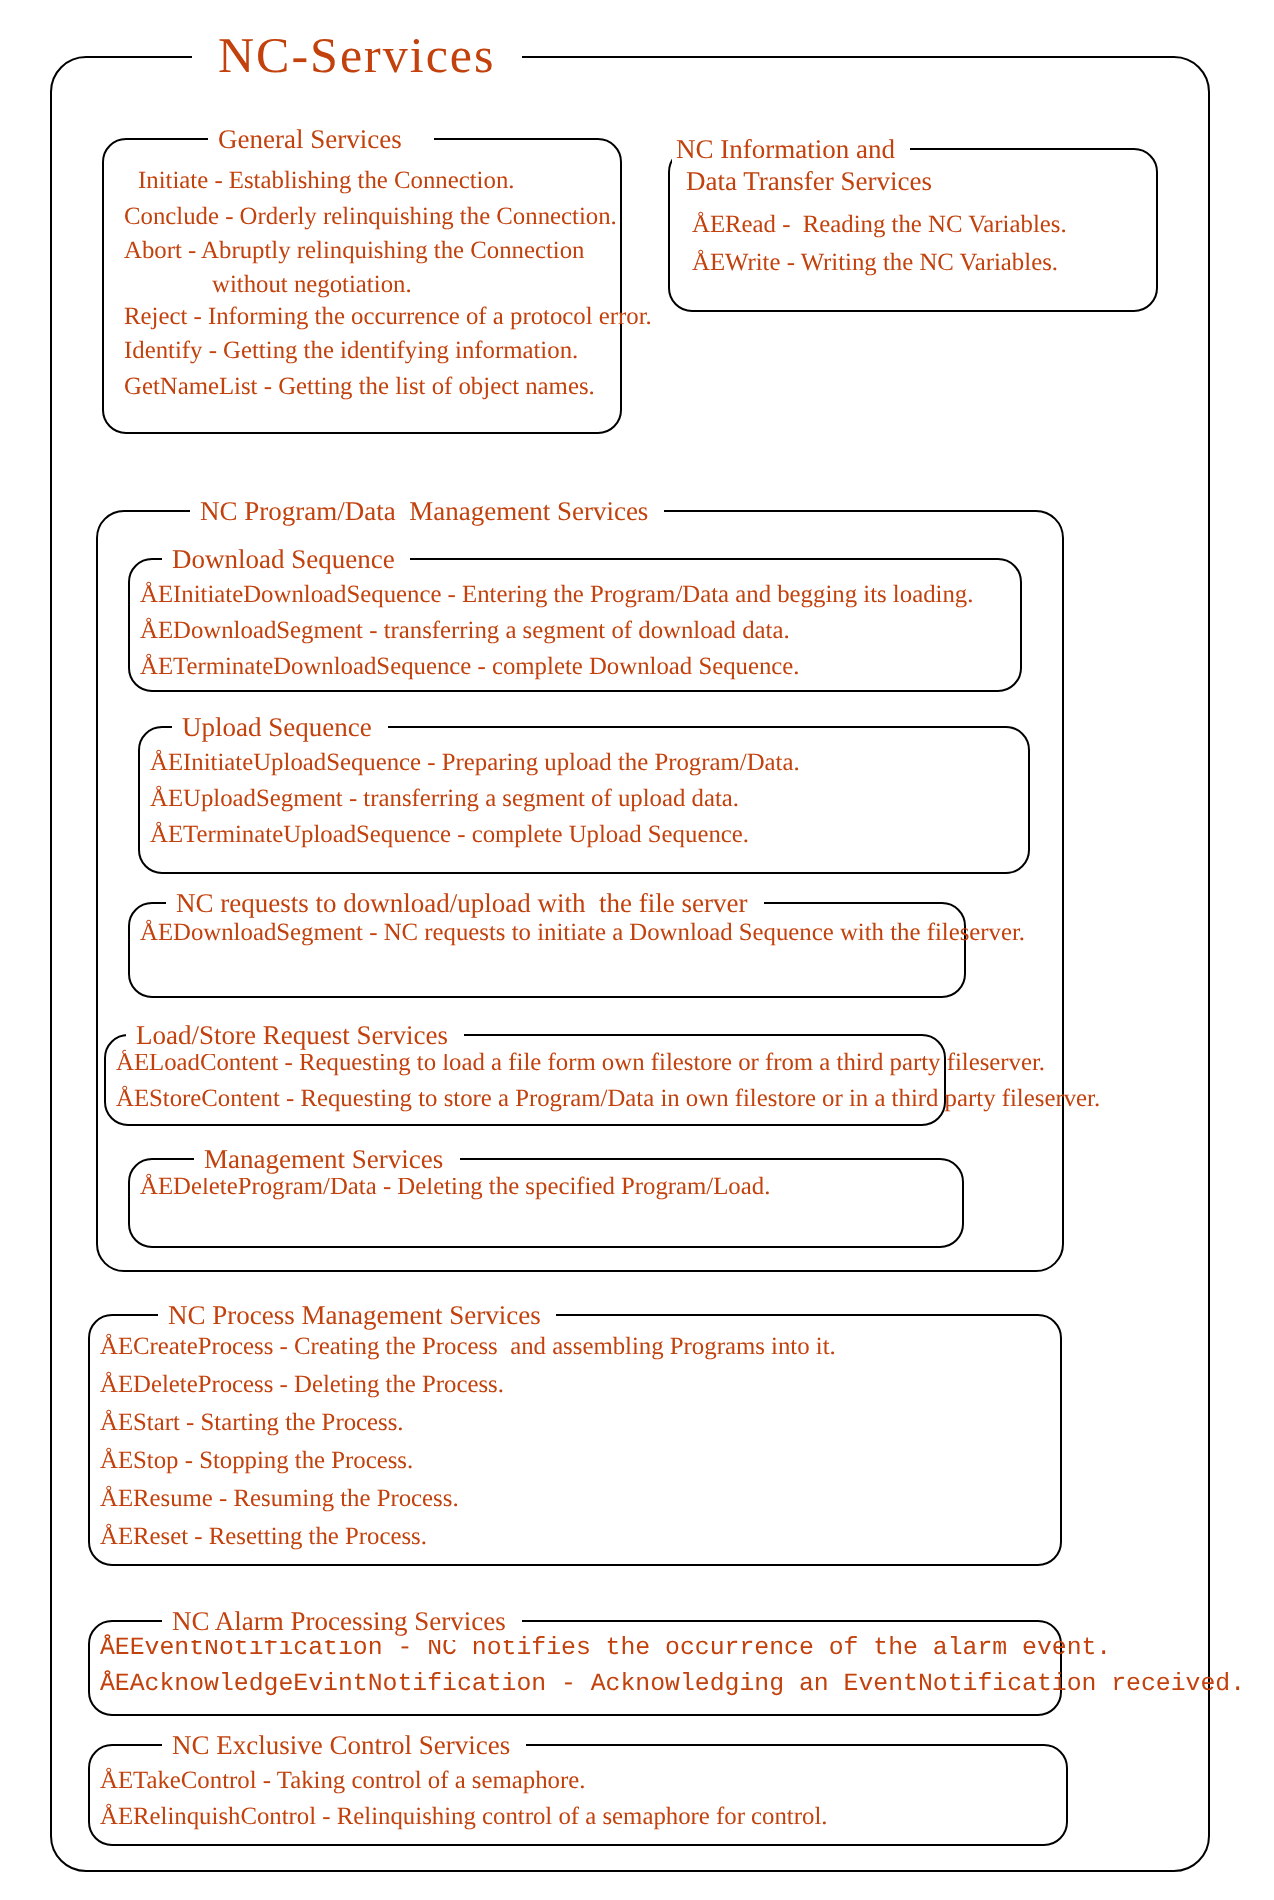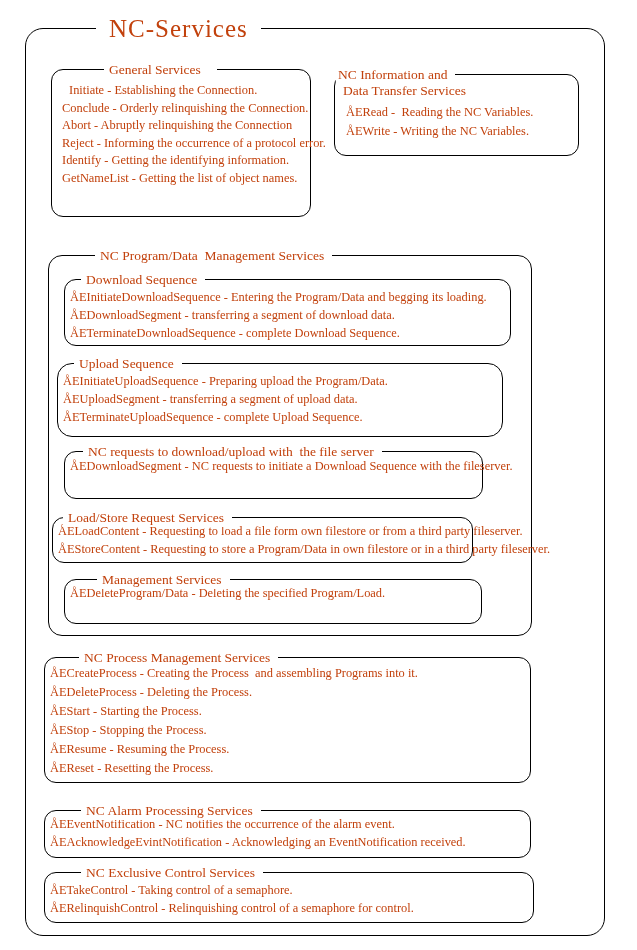--- a/index.html
+++ b/index.html
@@ -59,57 +59,58 @@
     font-size:13.5px;line-height:18px;
     padding:7px 0 0 8px;white-space:pre;
   }
   .b-info .items{padding:3px 0 0 11px;}
   .b-info .item{line-height:18.5px;}
   
   .b-group{left:22px;top:226px;width:484px;height:381px;border-radius:14px;}
   .b-group .label{left:46px;}
   .b-download{left:15px;top:23px;width:447px;height:67px;}
   .b-download .label{left:16px;}
-  .b-upload{left:8px;top:107px;width:446px;height:74px;border-radius:15px;}
+  .b-upload{left:20px;top:107px;width:446px;height:74px;}
   .b-upload .label{left:16px;}
   .b-requests{left:15px;top:195px;width:419px;height:48px;}
   .b-requests .label{left:18px;}
   .b-requests .items{padding-top:5px;}
   .b-loadstore{left:3px;top:261px;width:421px;height:46px;}
   .b-loadstore .label{left:10px;}
   .b-loadstore .items{padding-top:4px;}
   .b-management{left:15px;top:323px;width:418px;height:45px;}
   .b-management .label{left:32px;}
   .b-management .items{padding-top:4px;}
   
   .b-process{left:18px;top:628px;width:487px;height:126px;}
   .b-process .label{left:34px;}
   .b-process .items{padding-top:6px;}
   .b-process .item{line-height:19px;}
   .b-alarm{left:18px;top:781px;width:487px;height:48px;}
   .b-alarm .label{left:36px;}
-  .b-alarm .items{padding-top:5px;}
+  .b-alarm .items{padding-top:5px;font-family:Liberation Mono, monospace;}
   .b-alarm .item{line-height:17.5px;}
   .b-exclusive{left:18px;top:843px;width:490px;height:51px;}
   .b-exclusive .label{left:36px;}
   .b-exclusive .items{padding-top:8px;}
 </style>
 </head>
 <body>
 
 <div class="canvas">
   <div class="box outer">
     <span class="label title-label">NC-Services</span>
 
     <div class="box b-general">
       <span class="label">General Services</span>
       <div class="items">
         <div class="item indent1">Initiate - Establishing the Connection.</div>
         <div class="item">Conclude - Orderly relinquishing the Connection.</div>
         <div class="item">Abort - Abruptly relinquishing the Connection</div>
+        <div class="item cont">without negotiation.</div>
         <div class="item">Reject - Informing the occurrence of a protocol error.</div>
         <div class="item">Identify - Getting the identifying information.</div>
         <div class="item">GetNameList - Getting the list of object names.</div>
       </div>
     </div>
 
     <div class="box b-info">
       <span class="label">NC Information and</span>
       <div class="box-subtitle">Data Transfer Services</div>
       <div class="items">

